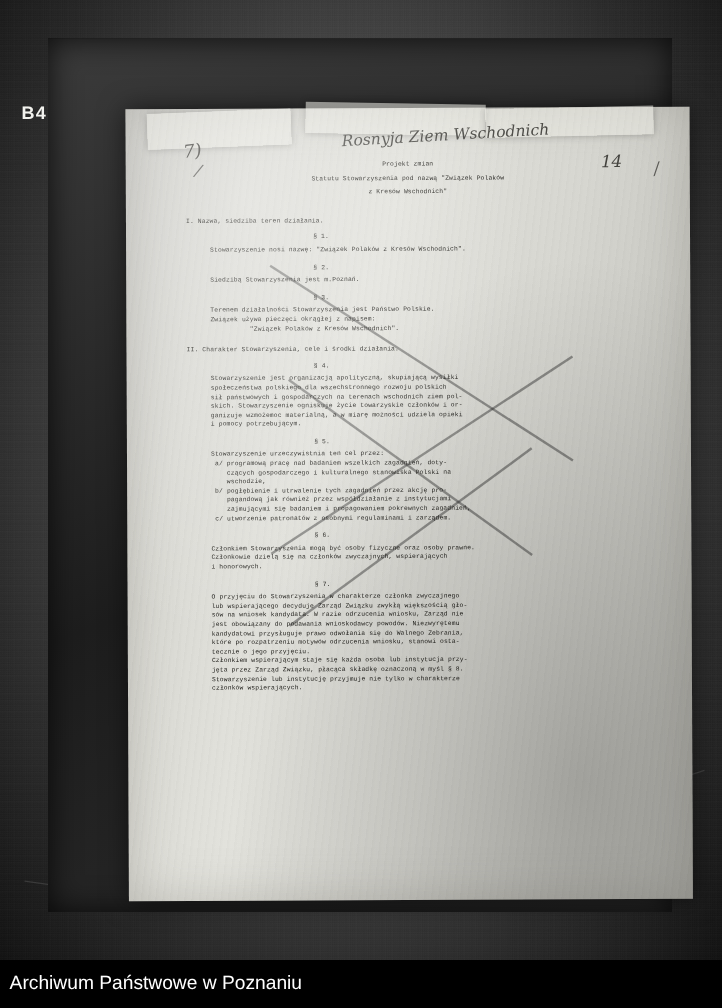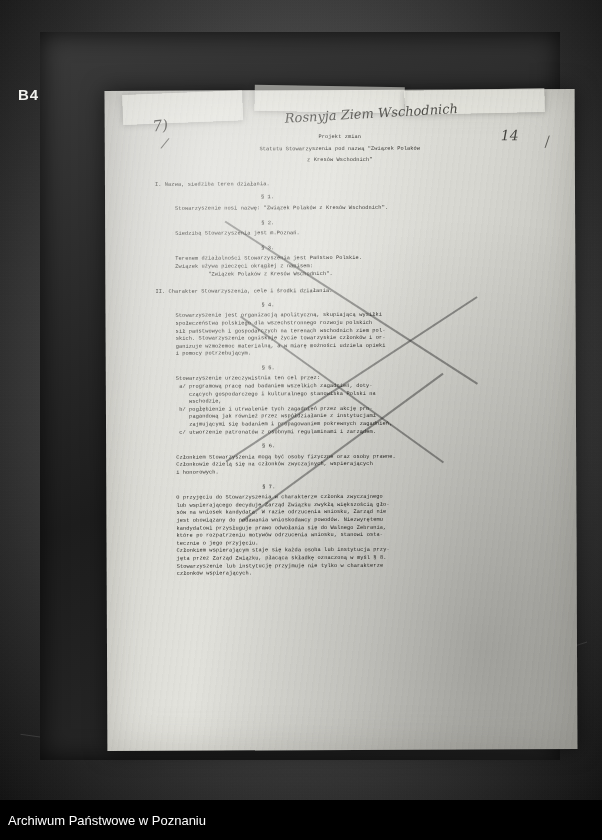--- a/index.html
+++ b/index.html
@@ -189,21 +189,21 @@
     left: 0;
     top: 800px;
     width: 602px;
     height: 40px;
     background: #000;
     color: #ffffff;
     display: flex;
     align-items: center;
     padding-left: 8px;
     box-sizing: border-box;
-    font-size: 13px;
+    font-size: 16px;
     font-family: "Liberation Sans", sans-serif;
   }
   
   .scratch {
     position: absolute;
     background: rgba(255,255,255,0.12);
     pointer-events: none;
   }
   .sc1 { left: 470px; top: 620px; width: 110px; height: 1px; transform: rotate(-25deg); }
   .sc2 { left: 470px; top: 660px; width: 120px; height: 1px; transform: rotate(-18deg); }

